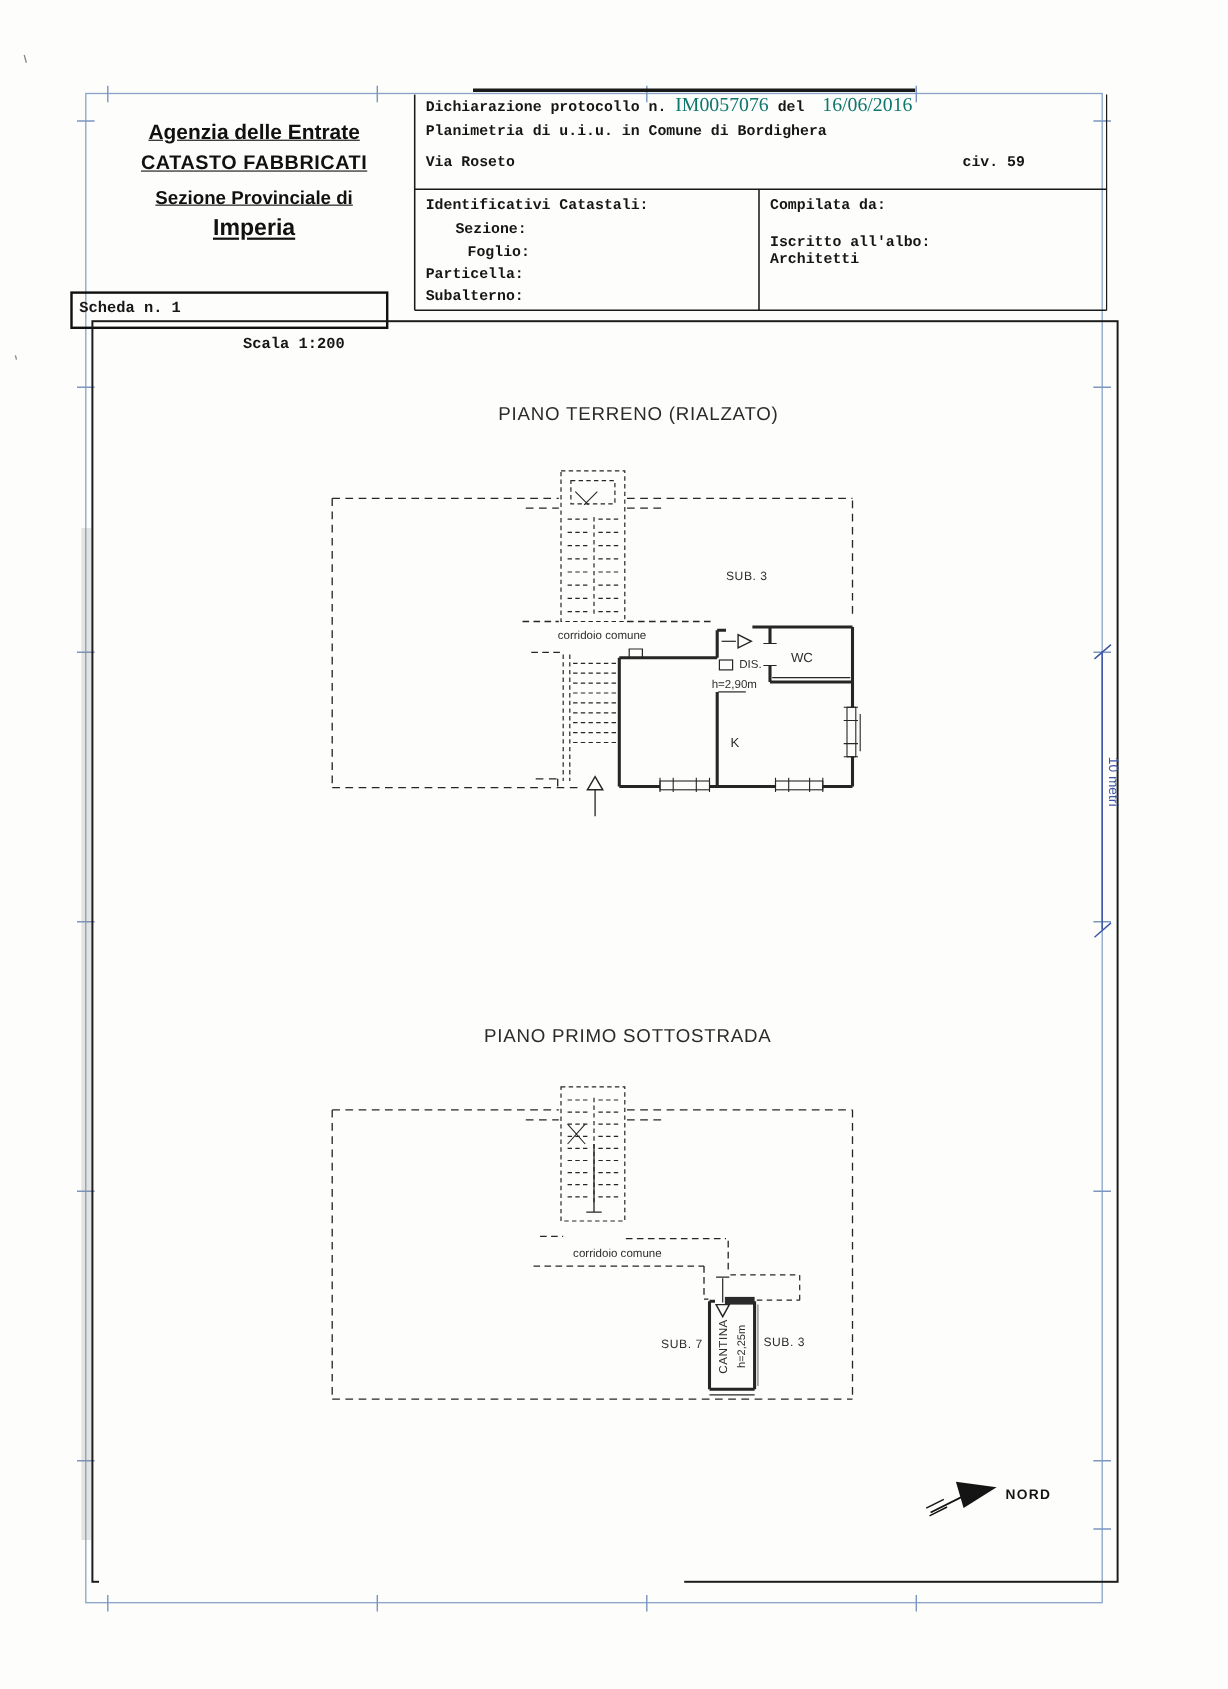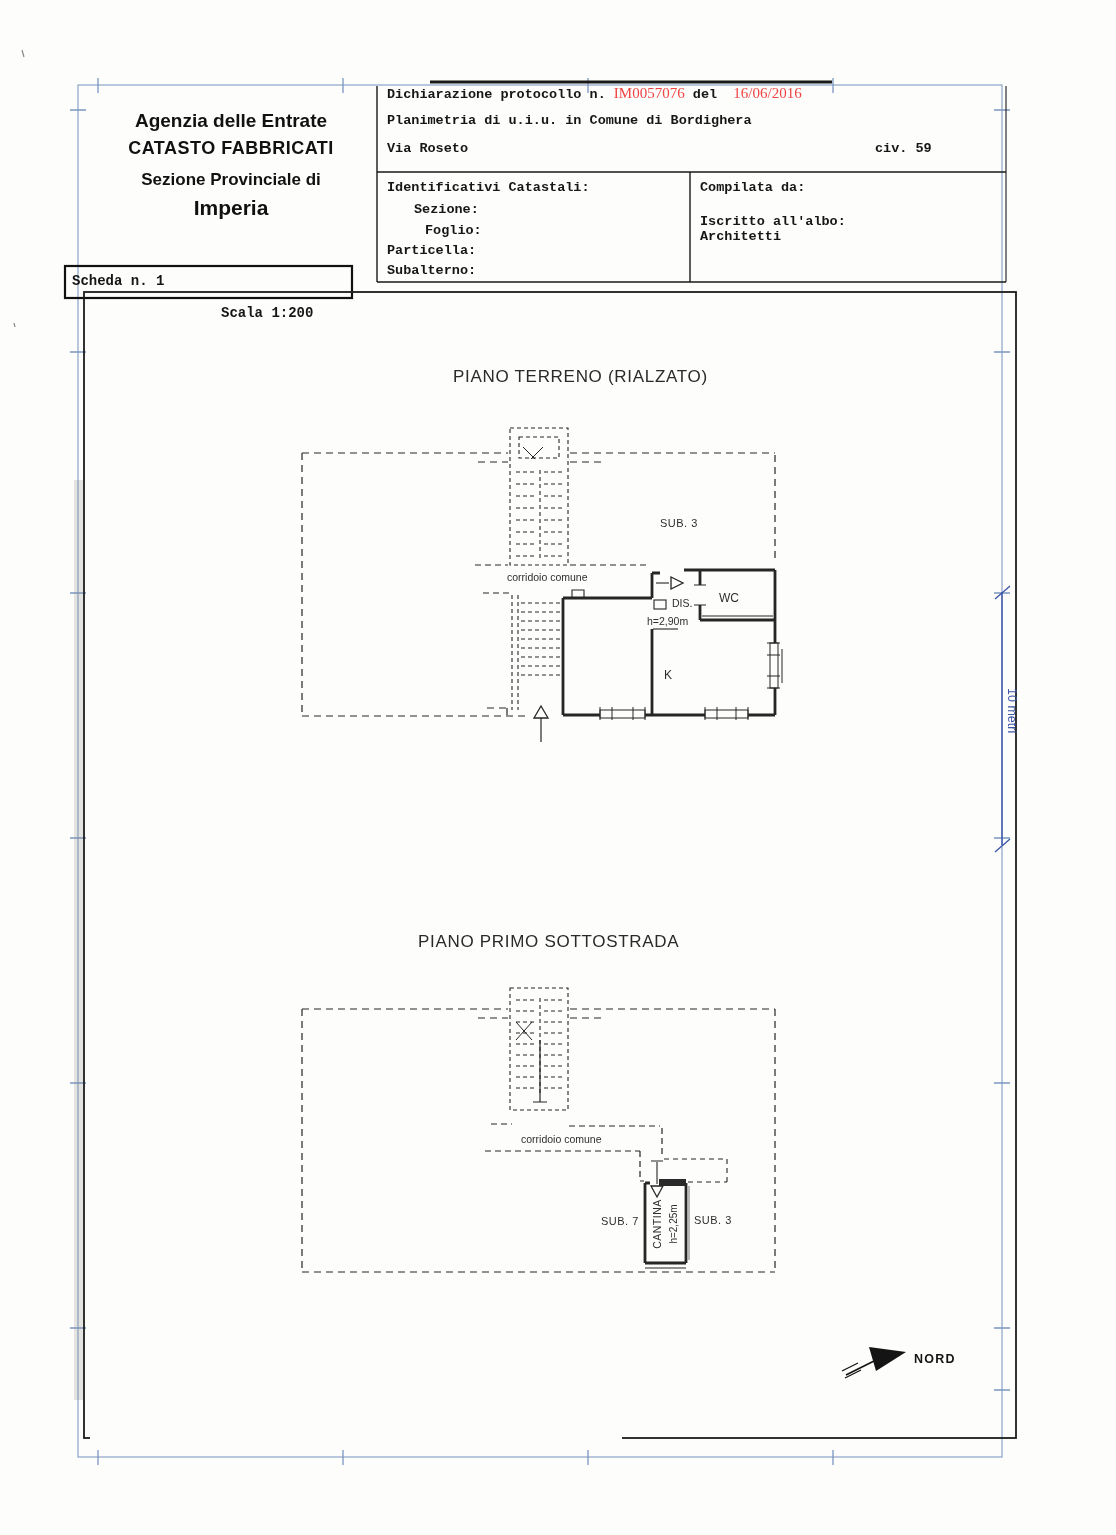--- a/index.html
+++ b/index.html
@@ -1,22 +1,22 @@
 <!DOCTYPE html>
 <html><head>
 <meta charset="utf-8">
 <style>
   html,body{margin:0;padding:0;background:#ffffff;}
   #page{position:relative;width:1116px;height:1535px;background:#fdfdfb;overflow:hidden;
         font-family:"Liberation Sans",sans-serif;}
   .abs{position:absolute;}
   .mono{font-family:"Liberation Mono","DejaVu Sans Mono",monospace;font-weight:700;
         color:#161616;font-size:13.5px;white-space:pre;}
-  .serif{font-family:"Liberation Serif",serif;font-weight:400;font-size:15px;color:#ef4444;}
-  .agency{width:292px;text-align:center;font-weight:700;color:#111;left:85px;}
+  .serif{font-family:"Liberation Serif",serif;font-weight:400;font-size:18px;color:#0f766e;}
+  .agency{width:292px;text-align:center;font-weight:700;color:#111;left:85px;text-decoration:underline;}
   .title-plan{font-size:17px;letter-spacing:0.7px;color:#2a2a2a;white-space:pre;}
   svg text{font-family:"Liberation Sans",sans-serif;}
 </style>
 </head>
 <body>
 
 <div id="page">
 
   <svg class="abs" style="left:0;top:0;" width="1116" height="1535" viewBox="0 0 1116 1535">
 
@@ -187,15 +187,15 @@
   <div class="abs mono" style="left:387px;top:263px;">Subalterno:</div>
 
   <div class="abs mono" style="left:700px;top:180px;">Compilata da:</div>
   <div class="abs mono" style="left:700px;top:214px;">Iscritto all'albo:</div>
   <div class="abs mono" style="left:700px;top:229px;">Architetti</div>
 
   <div class="abs mono" style="left:72px;top:273px;font-size:14px;">Scheda n. 1</div>
   <div class="abs mono" style="left:221px;top:273px;font-size:14px;margin-top:32px;">Scala 1:200</div>
 
   <div class="abs title-plan" style="left:453px;top:367px;">PIANO TERRENO (RIALZATO)</div>
-  <div class="abs title-plan" style="left:418px;top:932px;">PIANO PRIMO SOTTOSTRADA</div>
+  <div class="abs title-plan" style="left:440px;top:932px;">PIANO PRIMO SOTTOSTRADA</div>
 
 </div>
 
 </body></html>

